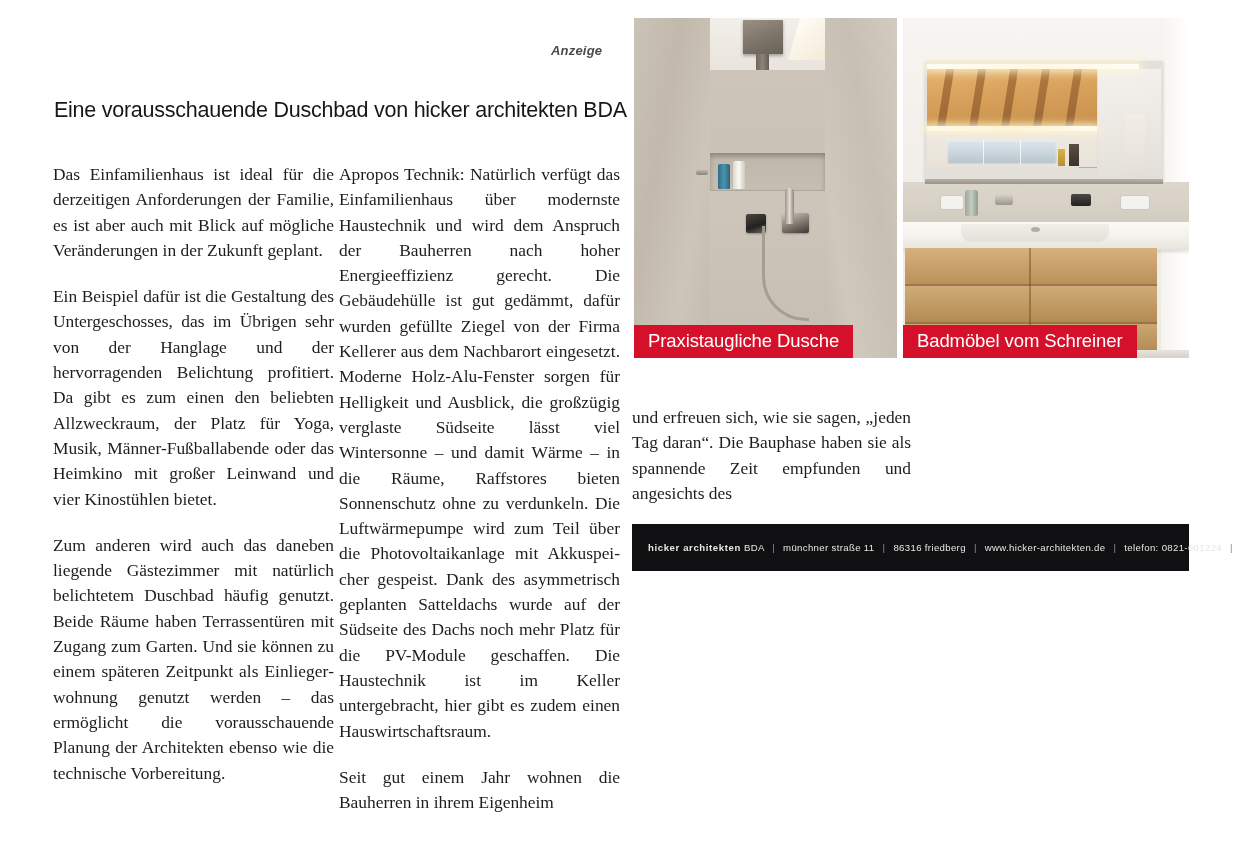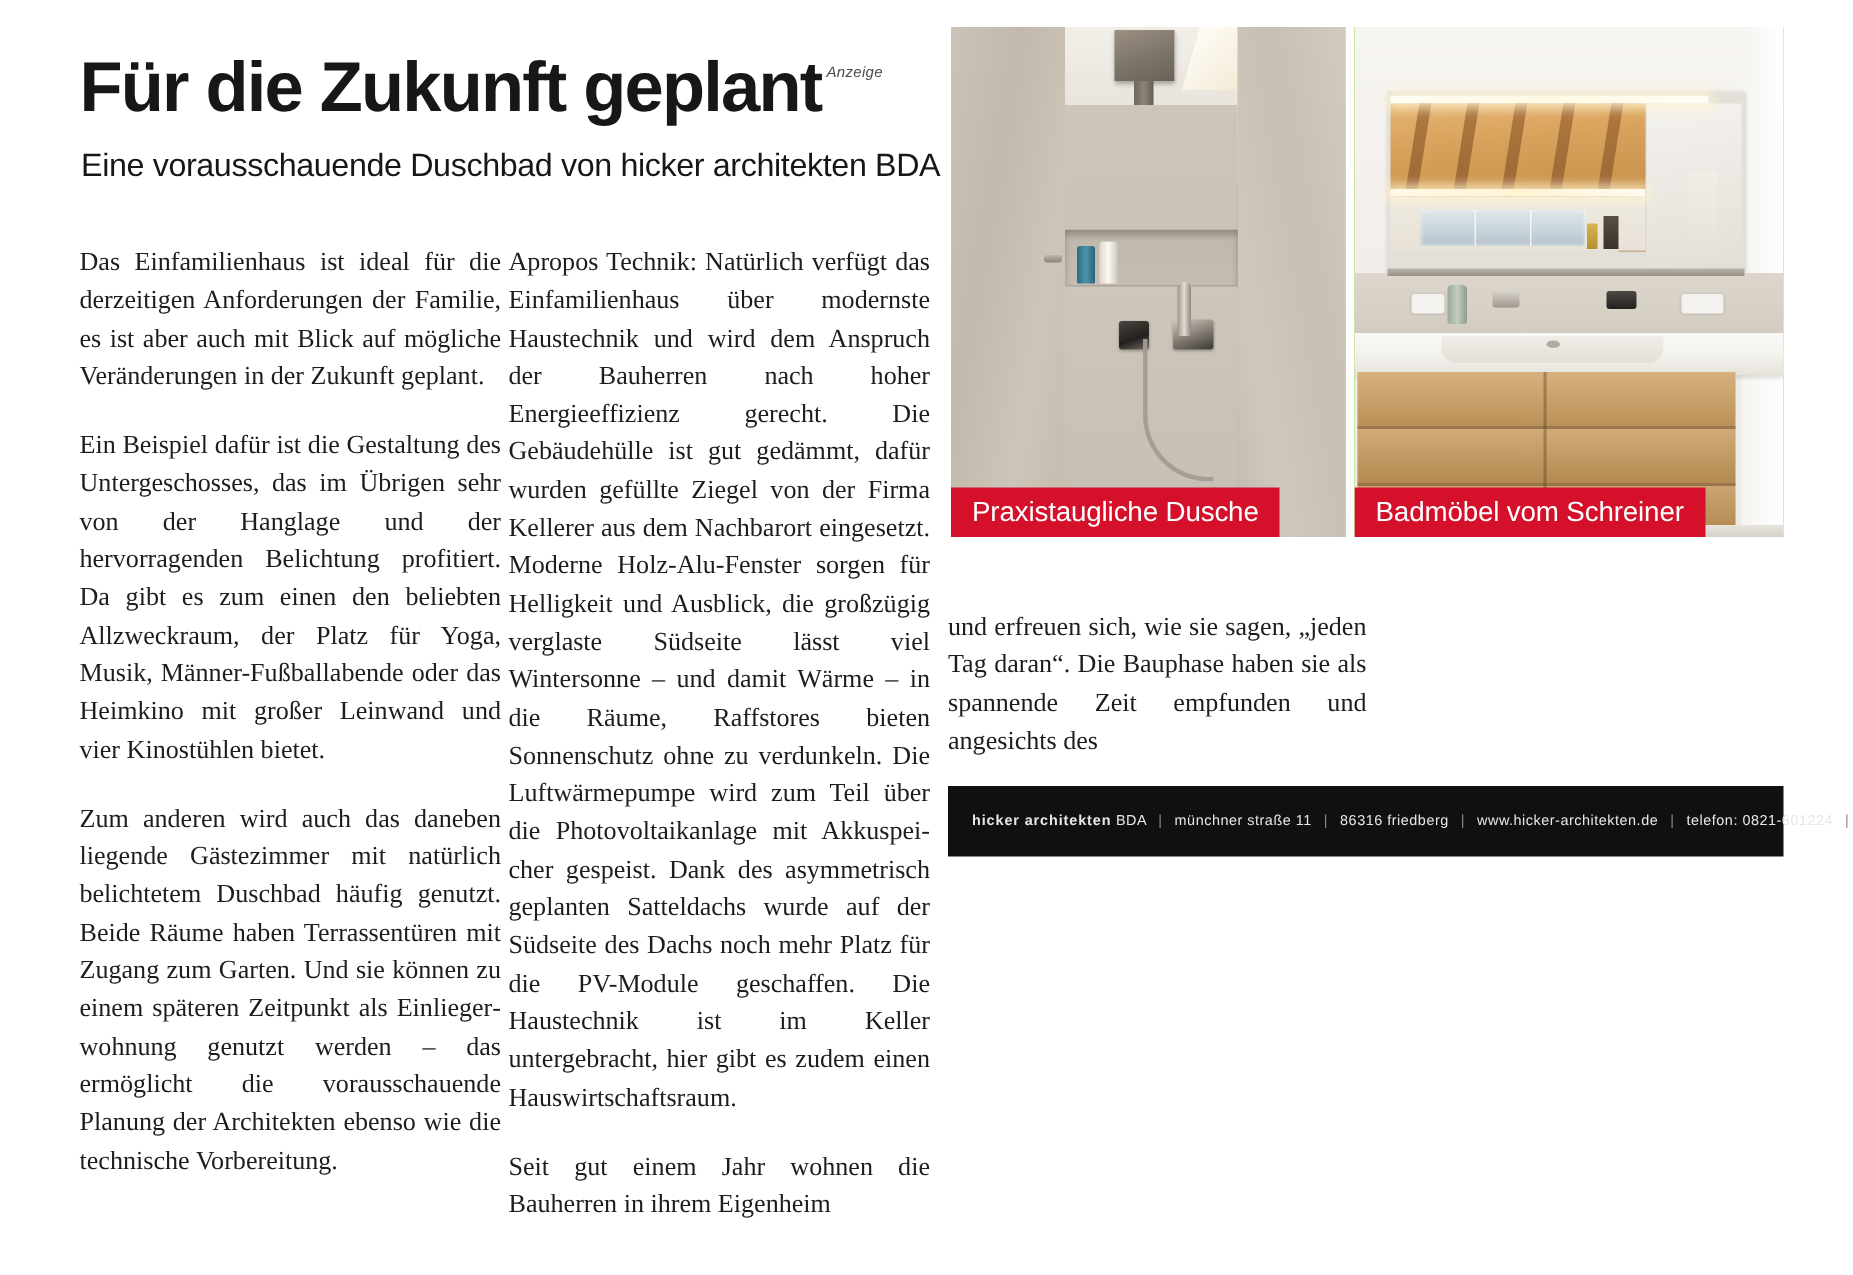--- a/index.html
+++ b/index.html
@@ -20,22 +20,22 @@
     font-weight:bold;
     font-size:47px;
     letter-spacing:-1.2px;
     color:#17171a;
     line-height:1.05;
     white-space:nowrap;
   }
   .anzeige {
     position:absolute; left:551px; top:43px;
     font-family:"Liberation Sans", sans-serif;
-    font-style:italic; font-weight:normal;
-    font-size:10px;
+    font-style:italic; font-weight:bold;
+    font-size:13px;
     color:#4a4a50;
     letter-spacing:0.2px;
   }
   .subhead {
     position:absolute; left:54px; top:98px;
     font-family:"Liberation Sans", sans-serif;
     font-size:21.5px;
     color:#17171a;
     letter-spacing:-0.25px;
     white-space:nowrap;
@@ -58,21 +58,21 @@
   .col-2 { left:339px; top:162px; width:281px; }
   .col-3 { left:632px; top:405px; width:279px; }
   .col-4 { left:921px; top:405px; width:268px; }
   .col-3 p, .col-4 p { margin-bottom:0; }
   b.firm { font-weight:bold; }
 
   
   .photo {
     position:absolute;
     overflow:hidden;
-    background:#84cc16;
+    background:#be185d;
   }
   .photo-left  { left:634px; top:18px; width:263px; height:340px; }
   .photo-right { left:903px; top:18px; width:286px; height:340px; }
 
   .caption {
     position:absolute;
     left:0; bottom:0;
     background:#d4102a;
     color:#ffffff;
     font-family:"Liberation Sans", sans-serif;
@@ -249,21 +249,20 @@
     white-space:nowrap;
   }
   .contactline .nm { font-weight:bold; letter-spacing:.6px; }
   .contactline .sep { color:#8d8b88; padding:0 5px; }
 </style>
 </head>
 <body>
 
 <div class="page">
 
-  <div class="headline">Für die Zukunft geplant</div>
   <div class="anzeige">Anzeige</div>
   <div class="subhead">Eine vorausschauende Duschbad von hicker architekten BDA</div>
 
   <div class="col col-1">
     <p>Das Einfamilienhaus ist ideal für die derzeitigen Anforderungen der Familie, es ist aber auch mit Blick auf mögliche Veränderungen in der Zukunft geplant.</p>
     <p>Ein Beispiel dafür ist die Gestal­tung des Untergeschosses, das im Übrigen sehr von der Hanglage und der hervorragenden Belich­tung profitiert. Da gibt es zum ei­nen den beliebten Allzweckraum, der Platz für Yoga, Musik, Männer-Fußballabende oder das Heimkino mit großer Leinwand und vier Ki­nostühlen bietet.</p>
     <p>Zum anderen wird auch das dane­ben liegende Gästezimmer mit na­türlich belichtetem Duschbad häu­fig genutzt. Beide Räume haben Terrassentüren mit Zugang zum Garten. Und sie können zu einem späteren Zeitpunkt als Einlieger­wohnung genutzt werden – das ermöglicht die vorausschauende Planung der Architekten ebenso wie die technische Vorbereitung.</p>
   </div>
 
   <div class="col col-2">

